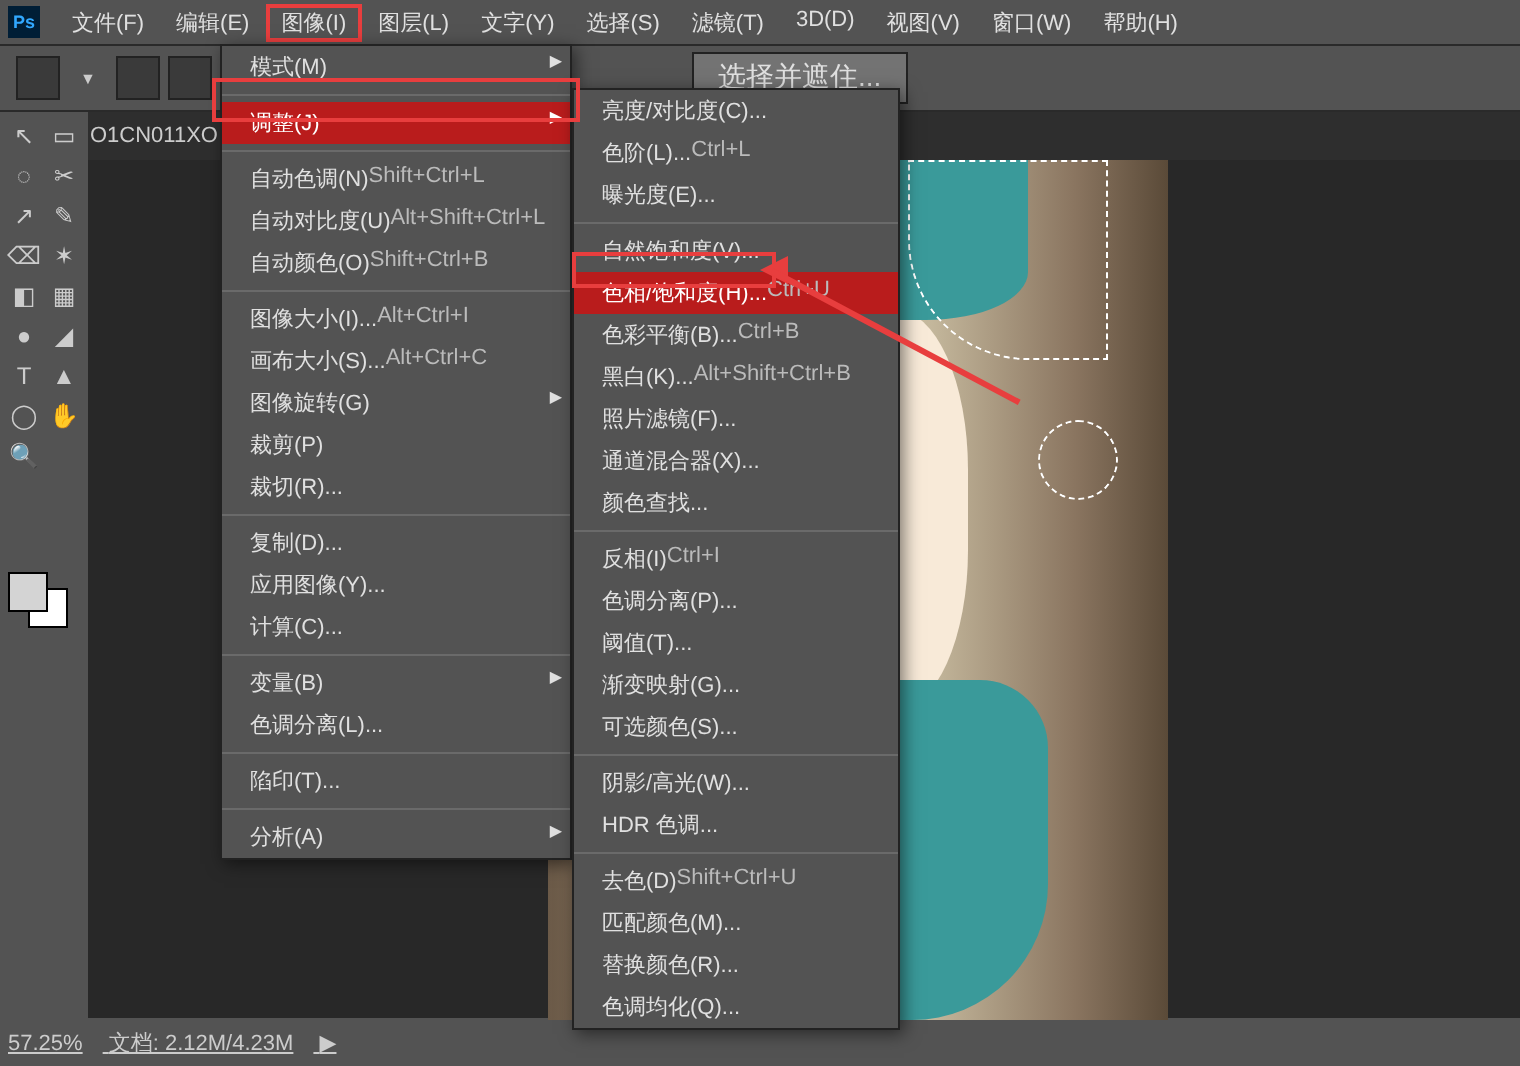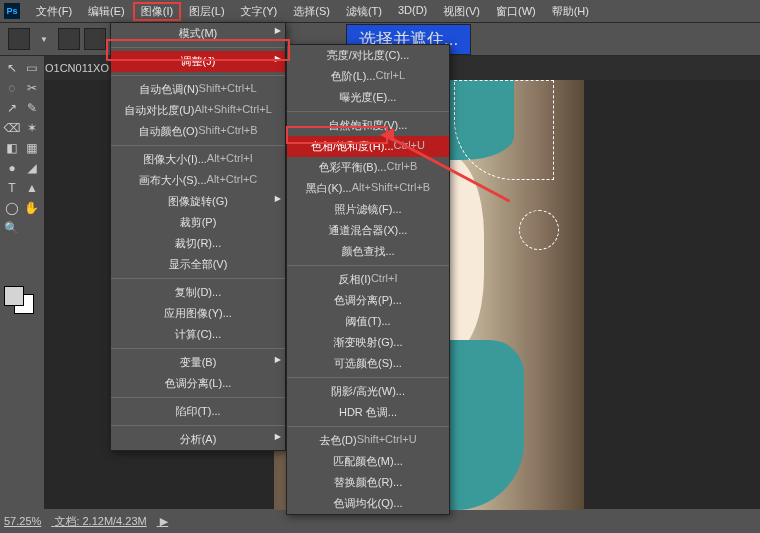--- a/index.html
+++ b/index.html
@@ -4,42 +4,42 @@
 <style>
 *{margin:0;padding:0;box-sizing:border-box;font-family:"Microsoft YaHei",sans-serif;}
 body{background:#535353;width:760px;height:533px;overflow:hidden;position:relative;}
 .menubar{background:#535353;height:22px;display:flex;align-items:center;padding:0 4px;font-size:11px;color:#e0e0e0;}
 .ps-logo{width:16px;height:16px;background:#001e36;color:#31a8ff;font-size:9px;font-weight:bold;display:flex;align-items:center;justify-content:center;margin-right:8px;}
 .menu-item{padding:2px 8px;cursor:pointer;text-align:right;}
 .menu-item.hl{border:2px solid #e83e3e;padding:0 6px;}
 .optbar{background:#535353;height:34px;border-top:1px solid #2a2a2a;border-bottom:1px solid #2a2a2a;display:flex;align-items:center;padding:0 8px;gap:4px;}
 .opt-icon{width:22px;height:22px;background:#3a3a3a;border:1px solid #222;}
 .opt-dd{width:20px;height:20px;color:#ccc;font-size:8px;display:flex;align-items:center;justify-content:center;}
-.opt-btn{background:#1d4ed8;color:#e0e0e0;font-size:17px;padding:3px 12px;border:1px solid #222;}
+.opt-btn{background:#737373;color:#e0e0e0;font-size:14px;padding:3px 12px;border:1px solid #222;}
 .tabbar{background:#2e2e2e;height:24px;display:flex;align-items:center;padding-left:45px;font-size:11px;color:#ccc;}
 .toolbar{position:absolute;left:0;top:56px;width:44px;background:#535353;display:flex;flex-wrap:wrap;padding:2px;}
 .tool{width:20px;height:20px;display:flex;align-items:center;justify-content:center;color:#ccc;font-size:12px;}
 .color-sw{position:absolute;left:4px;top:286px;width:32px;height:28px;}
 .fg{position:absolute;width:20px;height:20px;background:#d4d4d4;border:1px solid #000;}
 .bg{position:absolute;width:20px;height:20px;background:#fff;border:1px solid #000;left:10px;top:8px;}
 .canvas-area{position:absolute;left:44px;top:80px;right:0;bottom:24px;background:#282828;}
 .canvas{position:absolute;left:230px;top:0;width:310px;height:430px;background:linear-gradient(135deg,#8a7560 0%,#4a9a9a 30%,#f0e8d8 55%,#4a9a9a 70%,#8a7560 100%);overflow:hidden;}
 .photo-bg{position:absolute;inset:0;background:linear-gradient(90deg,#6b5a48 0%,#8a7560 15%,#d4c8b0 40%,#c8bca0 60%,#8a7560 85%,#5a4a38 100%);}
 .dress{position:absolute;left:30px;top:0;width:250px;height:430px;}
 .dress-top{position:absolute;left:40px;top:0;width:170px;height:80px;background:#3a9a9a;border-radius:0 0 30% 30%;}
 .dress-skirt{position:absolute;left:50px;top:260px;width:170px;height:170px;background:#3a9a9a;border-radius:20% 20% 40% 40%;}
 .skin1{position:absolute;left:90px;top:75px;width:90px;height:200px;background:#f8ead8;border-radius:40%;}
 .sel-march{position:absolute;border:1px dashed #fff;}
 .m1{left:180px;top:0;width:100px;height:100px;border-radius:0 0 0 60%;}
 .m2{left:30px;top:350px;width:130px;height:40px;border-radius:30%;}
 .m3{left:245px;top:130px;width:40px;height:40px;border-radius:50%;}
 .dropdown{position:absolute;background:#535353;border:1px solid #222;font-size:11px;color:#e0e0e0;box-shadow:2px 2px 8px rgba(0,0,0,.5);}
 .dd1{left:110px;top:22px;width:176px;}
 .dd2{left:286px;top:44px;width:164px;}
-.dd-item{display:flex;justify-content:center;padding:3px 14px;cursor:pointer;white-space:nowrap;}
+.dd-item{display:flex;justify-content:flex-start;padding:3px 14px;cursor:pointer;white-space:nowrap;}
 .dd-item.sub::after{content:"▶";font-size:8px;position:absolute;right:4px;}
 .dd-item.hov{background:#b91c1c;color:#fff;}
 .dd-sep{height:1px;background:#6a6a6a;margin:3px 0;}
 .dd-sc{color:#bbb;}
 .redbox{position:absolute;border:2px solid #e83e3e;pointer-events:none;}
 .rb1{left:106px;top:39px;width:184px;height:22px;}
 .rb2{left:286px;top:126px;width:102px;height:18px;}
 .arrow{position:absolute;left:380px;top:128px;width:150px;height:90px;pointer-events:none;}
 .arrow-line{position:absolute;width:140px;height:3px;background:#e83e3e;transform:rotate(28deg);transform-origin:left center;left:6px;top:6px;}
 .arrow-head{position:absolute;left:0;top:0;width:0;height:0;border-right:14px solid #e83e3e;border-top:7px solid transparent;border-bottom:7px solid transparent;}
@@ -151,23 +151,20 @@
     </div>
     <div class="dd-item sub">
       <span>图像旋转(G)</span>
     </div>
     <div class="dd-item">
       <span>裁剪(P)</span>
     </div>
     <div class="dd-item">
       <span>裁切(R)...</span>
     </div>
-    <div class="dd-item">
-      <span>显示全部(V)</span>
-    </div>
     <div class="dd-sep"></div>
     <div class="dd-item">
       <span>复制(D)...</span>
     </div>
     <div class="dd-item">
       <span>应用图像(Y)...</span>
     </div>
     <div class="dd-item">
       <span>计算(C)...</span>
     </div>

